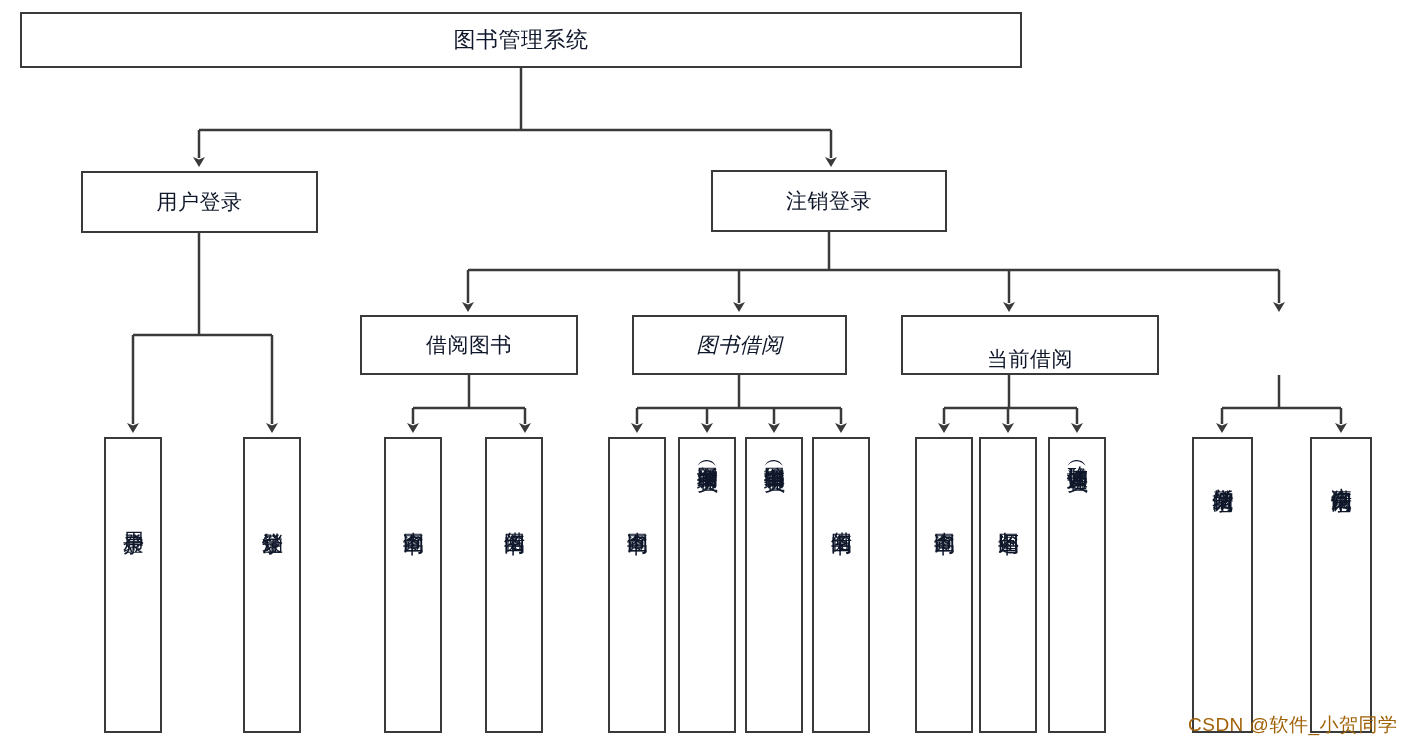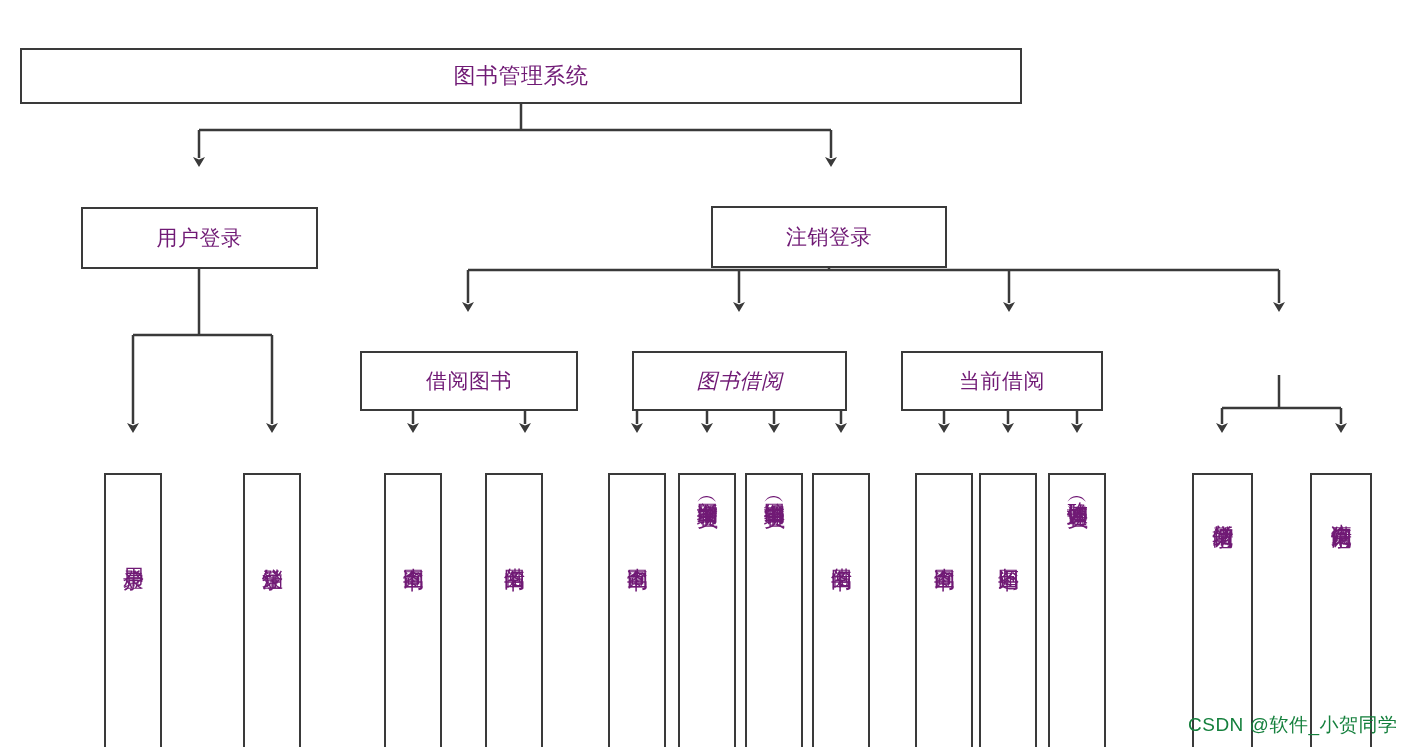--- a/index.html
+++ b/index.html
@@ -26,22 +26,21 @@
     pointer-events: none;
   }
   .node {
     position: absolute;
     box-sizing: border-box;
     border: 2.5px solid #3a3a3a;
     background: #ffffff;
     display: flex;
     align-items: center;
     justify-content: center;
-    color: #701a75;
-    margin-top: 36px;
+    color: #0f172a;
   }
   .node.horiz {
     font-size: 21px;
     letter-spacing: 0.5px;
   }
   .node.root {
     font-size: 22px;
   }
   .node.leaf {
     font-size: 21px;
@@ -61,21 +60,21 @@
     margin-top: 72px;
   }
   .leaf-top .vtext {
     margin-top: 6px;
   }
   .watermark {
     position: absolute;
     left: 1188px;
     top: 712px;
     font-size: 19px;
-    color: #15803d;
+    color: #a16207;
     white-space: nowrap;
     letter-spacing: 0.5px;
   }
 </style>
 </head>
 <body>
 
 <div id="canvas">
 
   <svg class="wires" viewBox="0 0 1405 747">
@@ -138,21 +137,21 @@
   <div class="node horiz" style="left:711px; top:170px; width:236px; height:62px;">
     <span>注销登录</span>
   </div>
 
   <div class="node horiz" style="left:360px; top:315px; width:218px; height:60px;">
     <span>借阅图书</span>
   </div>
   <div class="node horiz" style="left:632px; top:315px; width:215px; height:60px;font-style:italic;">
     <span>图书借阅</span>
   </div>
-  <div class="node horiz" style="left:901px; top:315px; width:202px; height:60px;">
+  <div class="node horiz" style="left:901px; top:315px; width:258px; height:60px;align-items:flex-end;">
     <span>当前借阅</span>
   </div>
 
   <div class="node leaf leaf-mid" style="left:104px; top:437px; width:58px; height:296px;">
     <span class="vtext">用户登录</span>
   </div>
   <div class="node leaf leaf-mid" style="left:243px; top:437px; width:58px; height:296px;">
     <span class="vtext">注销登录</span>
   </div>
 

